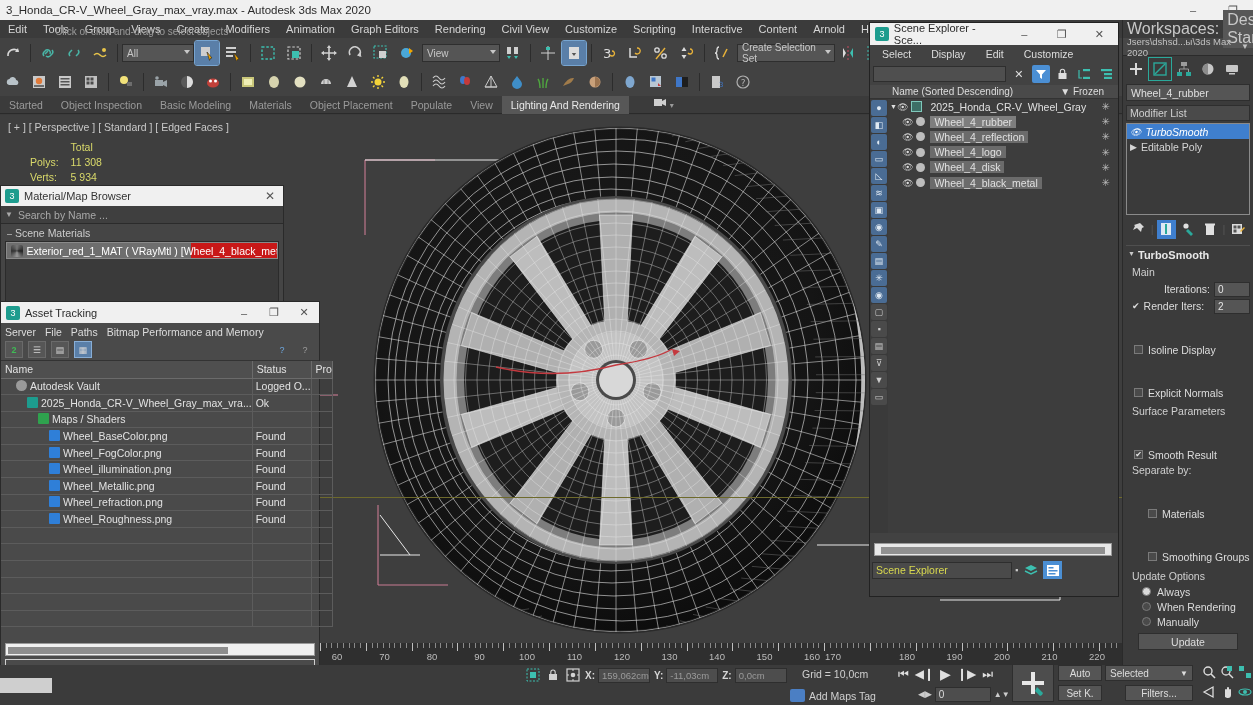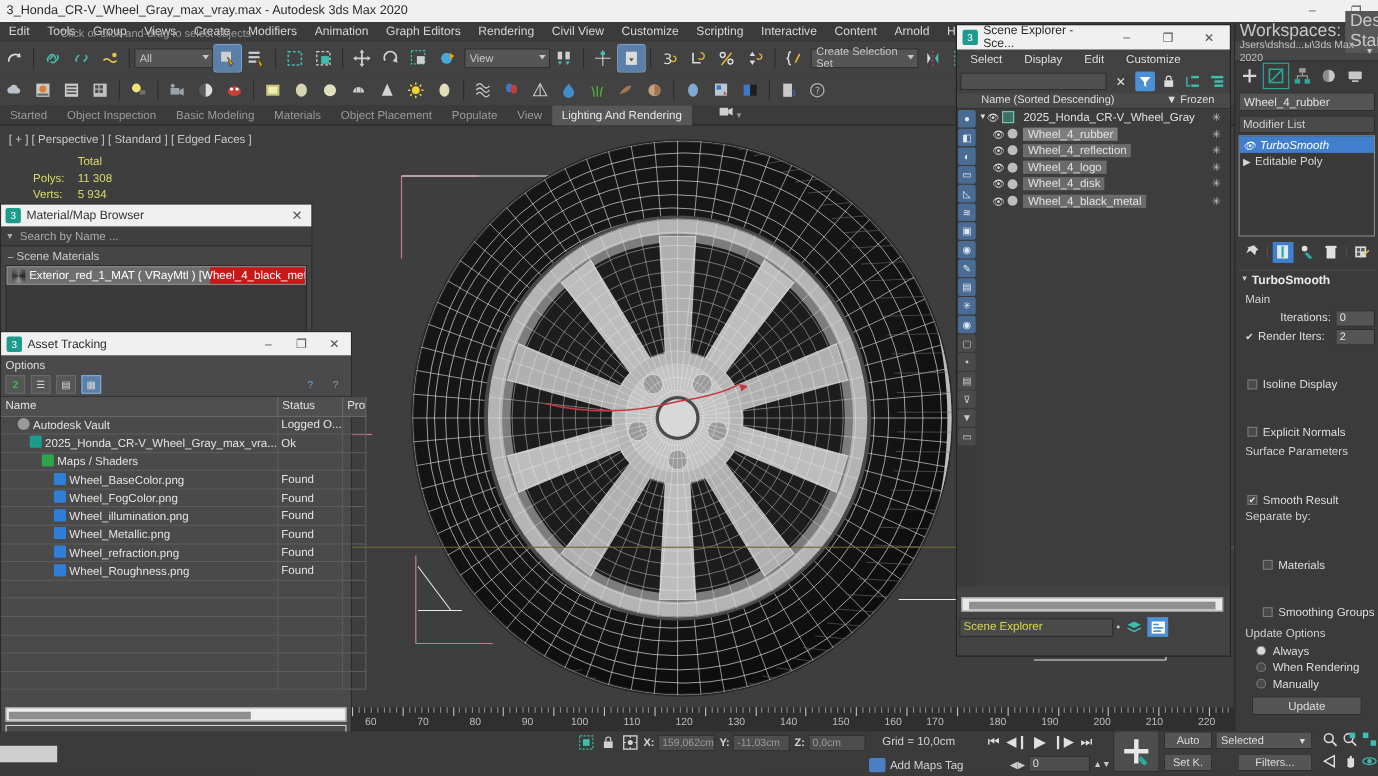--- a/index.html
+++ b/index.html
@@ -955,21 +955,21 @@
 
   <div class="at">
     <div class="at-title">
       <span class="ic">3</span>
       <span>Asset Tracking</span>
       <span style="margin-left:auto"></span>
       <span class="wb">–</span>
       <span class="wb">❐</span>
       <span class="wb">✕</span>
     </div>
-    <div class="at-menu" id="at-menu2"><span>Options</span></div>
+    <div class="at-menu" id="at-menu1"><span>Server</span><span>File</span><span>Paths</span><span>Bitmap Performance and Memory</span></div>
     <div class="at-tools">
       <span class="t" style="color:#3fbb55;font-weight:bold">2</span>
       <span class="t">☰</span>
       <span class="t">▤</span>
       <span class="t on">▦</span>
       <span style="margin-left:auto"></span>
       <span class="t" style="border:none;background:none;color:#6ea8e0">?</span>
       <span class="t" style="border:none;background:none;color:#9c9c9c">?</span>
     </div>
     <table class="at-table">
@@ -1498,21 +1498,21 @@
         <div class="lbl" style="left: 64.5px;">70</div>
         <div class="lbl" style="left: 112px;">80</div>
         <div class="lbl" style="left: 159.5px;">90</div>
         <div class="lbl" style="left: 207px;">100</div>
         <div class="lbl" style="left: 254.5px;">110</div>
         <div class="lbl" style="left: 302px;">120</div>
         <div class="lbl" style="left: 349.5px;">130</div>
         <div class="lbl" style="left: 397px;">140</div>
         <div class="lbl" style="left: 444.5px;">150</div>
         <div class="lbl" style="left: 492px;">160</div>
-        <div class="lbl" style="left: 530px;">170</div>
+        <div class="lbl" style="left: 513px;">170</div>
         <div class="lbl" style="left: 587px;">180</div>
         <div class="lbl" style="left: 634.5px;">190</div>
         <div class="lbl" style="left: 682px;">200</div>
         <div class="lbl" style="left: 729.5px;">210</div>
         <div class="lbl" style="left: 777px;">220</div>
       </div>
   </div>
 
   <div class="status"></div>
   <div class="mini"></div>

